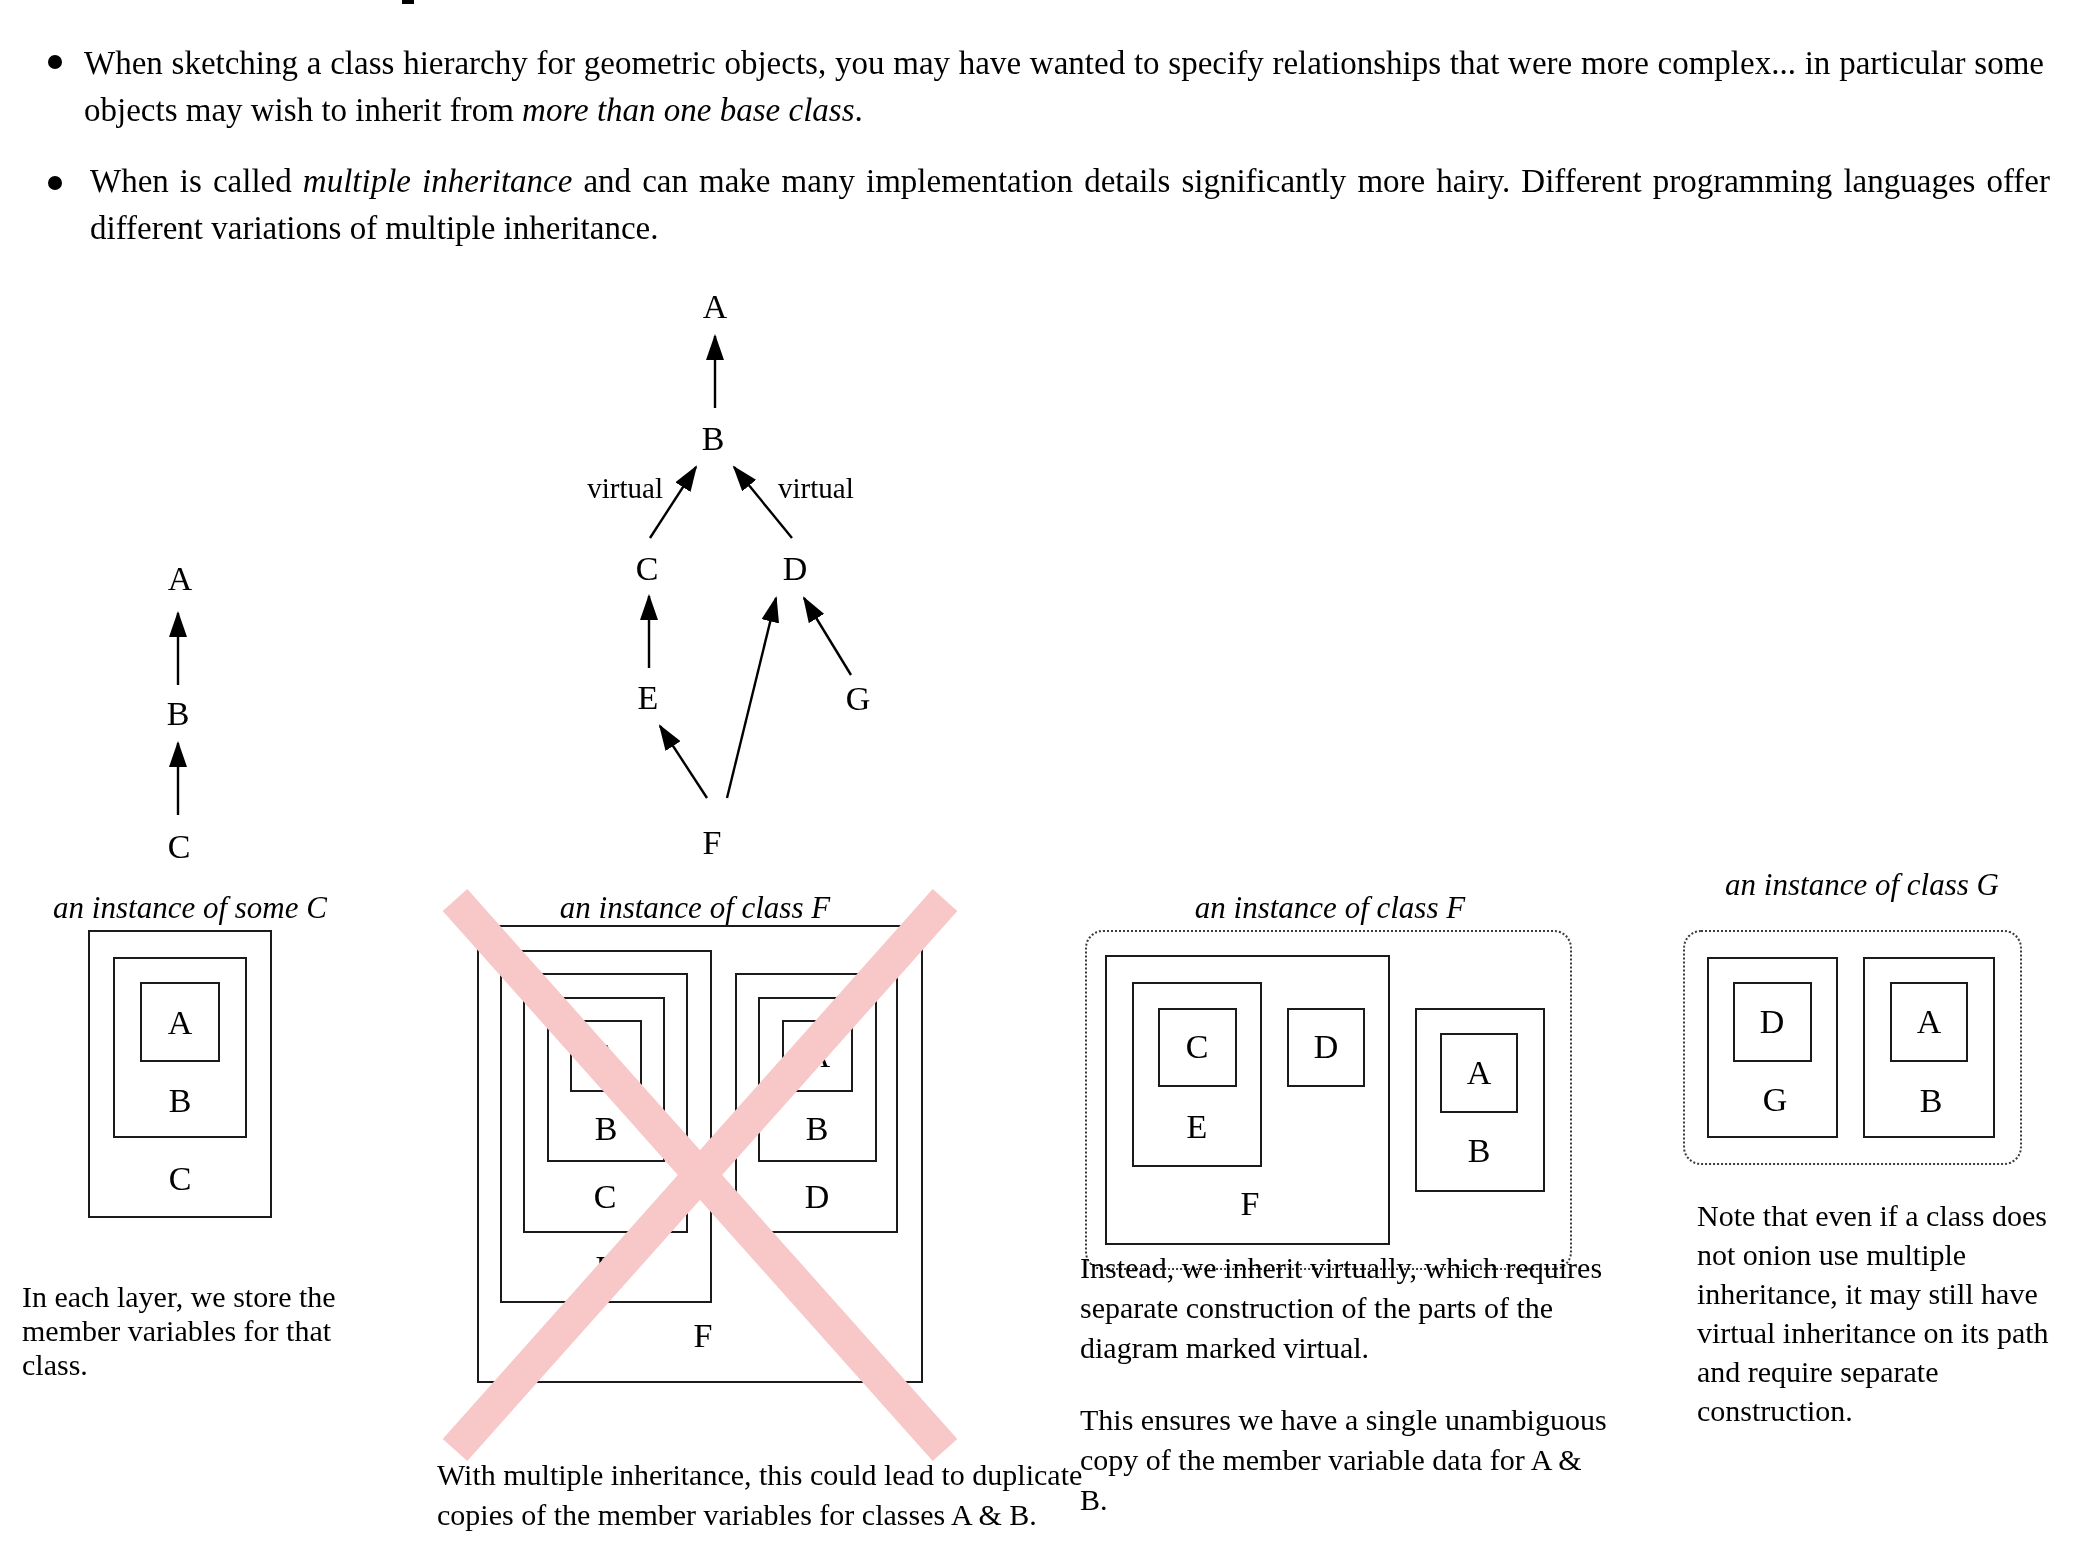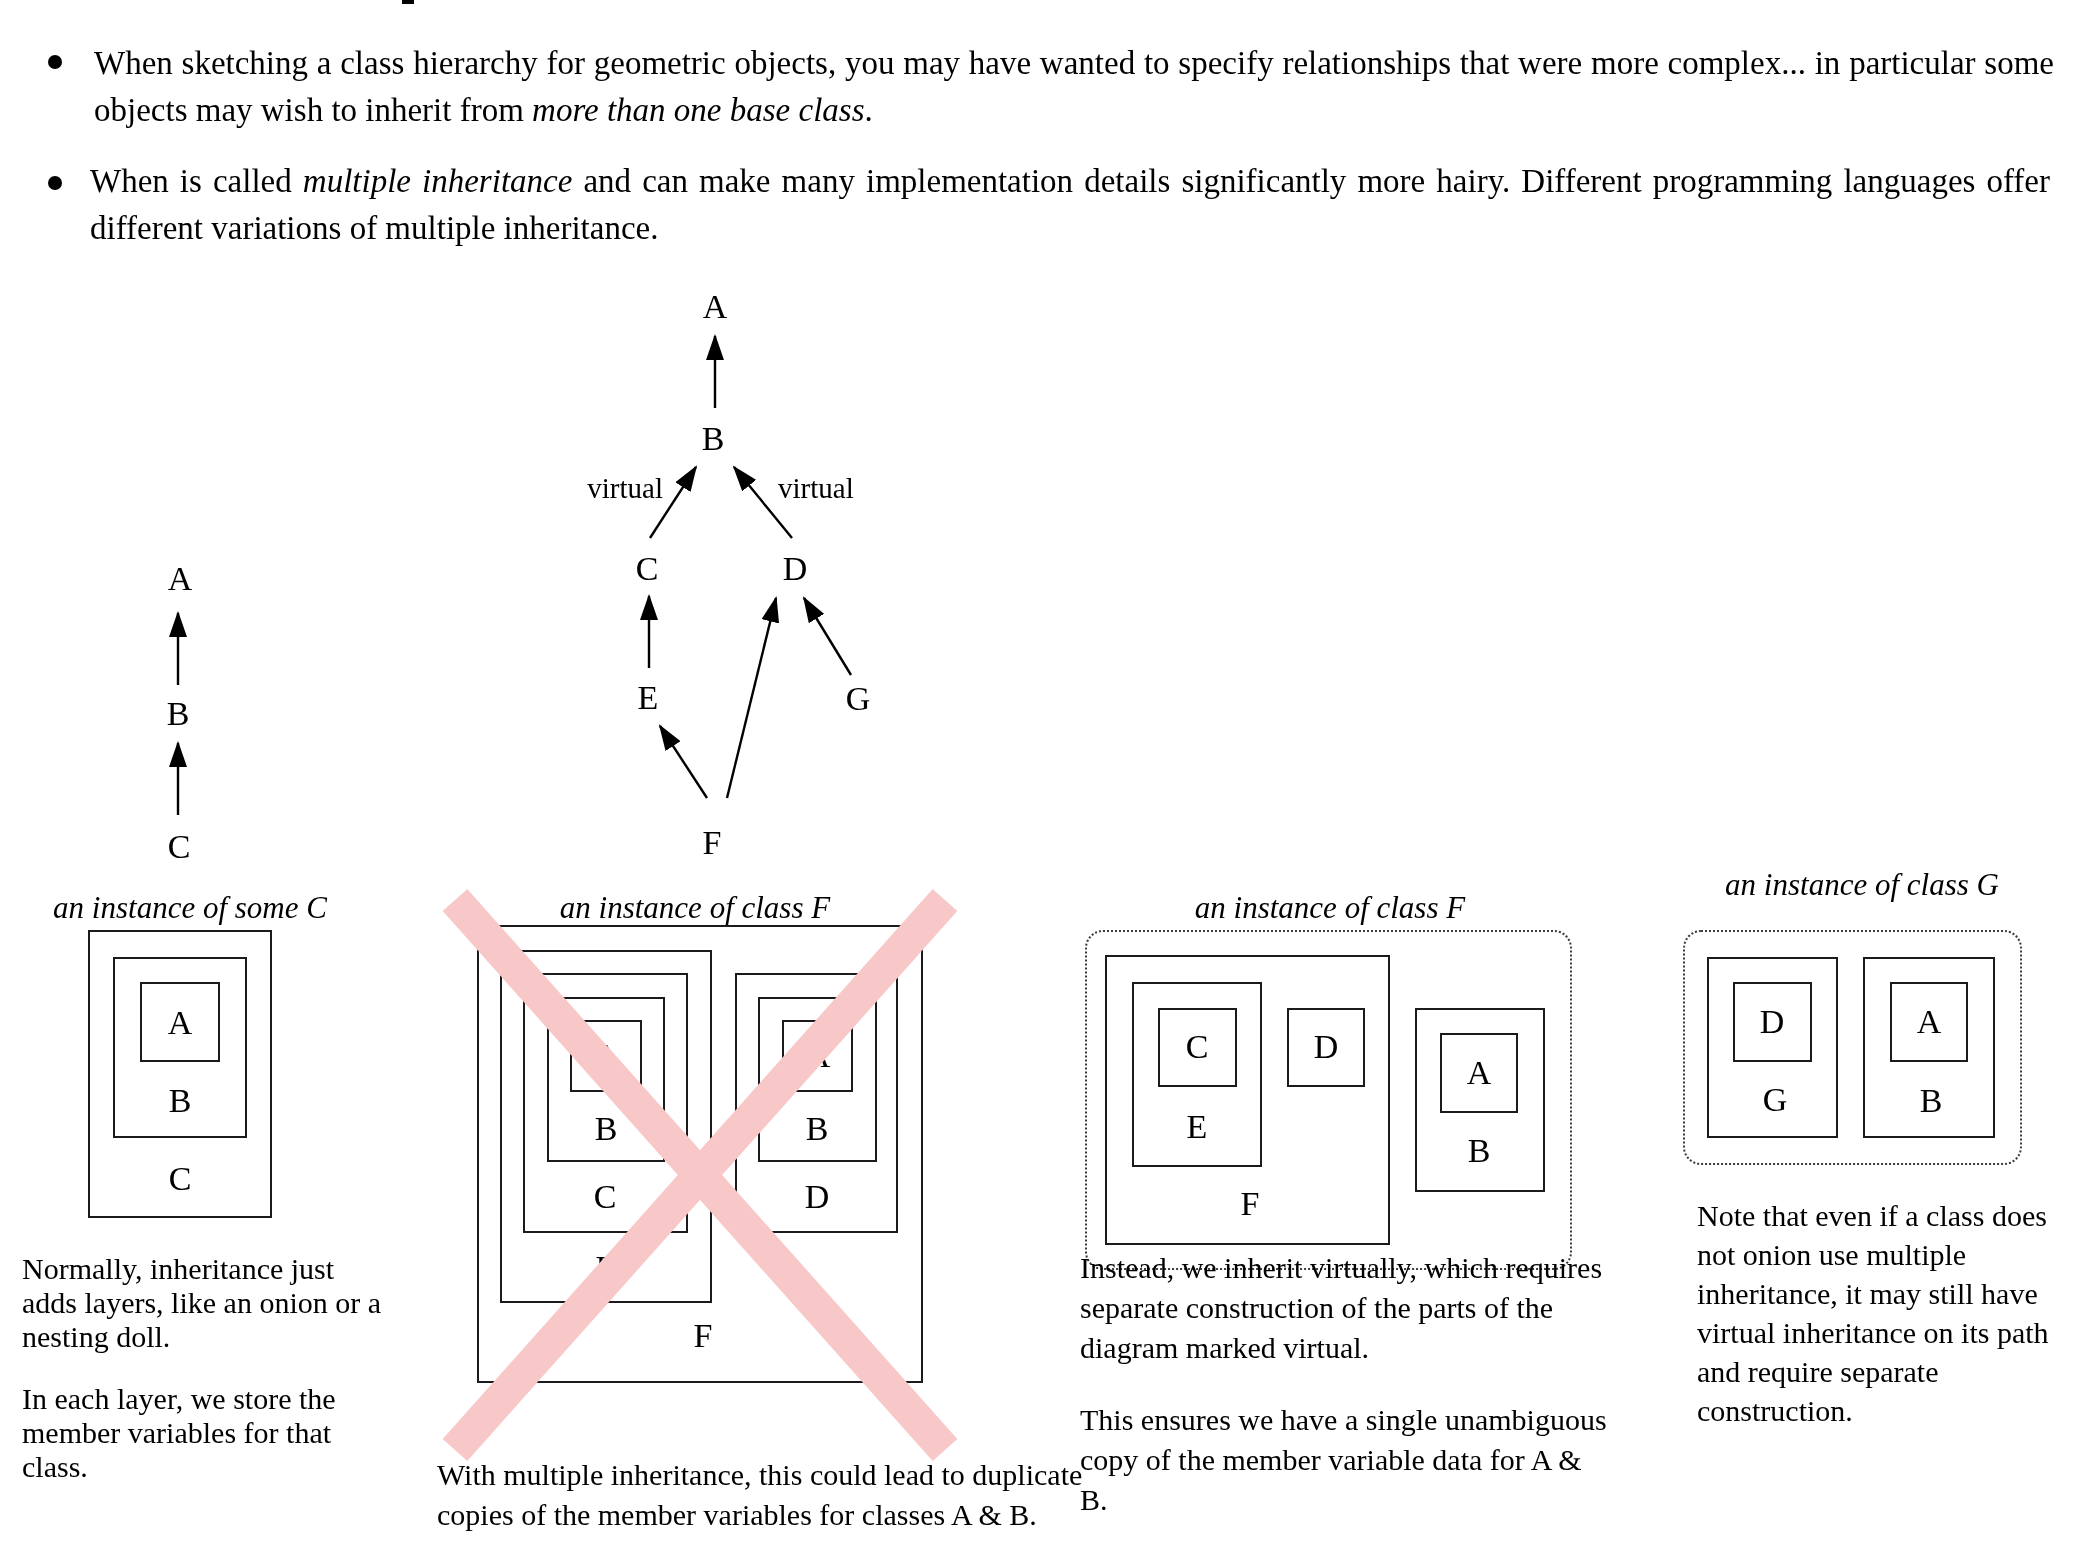--- a/index.html
+++ b/index.html
@@ -28,21 +28,21 @@
   .cls{font-size:34px;text-anchor:middle}
   .virt{font-size:29px}
   .arrow{stroke:#000;stroke-width:2.4;fill:none}
 </style>
 </head>
 <body>
 
 <div class="frag" style="left:402px;top:0;width:12px;height:4px"></div>
 
 <div class="dot" style="left:48px;top:55px"></div>
-<div class="bullet-text" style="left:94px;top:40px;width:1960px">
+<div class="bullet-text" style="left:84px;top:40px;width:1960px">
   <span>When sketching a class hierarchy for geometric objects, you may have wanted to specify relationships that were more complex... in particular some objects may wish to inherit from </span><span class="it">more than one base class</span><span>.</span>
 </div>
 
 <div class="dot" style="left:48px;top:176px"></div>
 <div class="bullet-text" style="left:90px;top:158px;width:1960px">
   <span>When is called </span><span class="it">multiple inheritance</span><span> and can make many implementation details significantly more hairy. Different programming languages offer different variations of multiple inheritance.</span>
 </div>
 
 <svg style="left:80px;top:280px" width="870" height="600" viewBox="0 0 870 600">
   <defs>
@@ -80,21 +80,20 @@
 </svg>
 
 <div class="ititle" style="left:190px;top:892px">an instance of some C</div>
 <div class="box" style="left:88px;top:930px;width:184px;height:288px"></div>
 <div class="box" style="left:113px;top:957px;width:134px;height:181px"></div>
 <div class="box" style="left:140px;top:982px;width:80px;height:80px"></div>
 <span class="lbl" style="left:180px;top:1023px">A</span>
 <span class="lbl" style="left:180px;top:1101px">B</span>
 <span class="lbl" style="left:180px;top:1179px">C</span>
 <div class="caption cap-c" style="left:22px;top:1252px">
-  <div>Normally, inheritance just adds layers, like an onion or a nesting doll.</div>
   <div class="p2">In each layer, we store the member variables for that class.</div>
 </div>
 
 <div class="ititle" style="left:695px;top:892px">an instance of class F</div>
 <div class="box" style="left:477px;top:925px;width:446px;height:458px"></div>
 <div class="box" style="left:500px;top:950px;width:212px;height:353px"></div>
 <div class="box" style="left:523px;top:973px;width:165px;height:260px"></div>
 <div class="box" style="left:547px;top:997px;width:118px;height:165px"></div>
 <div class="box" style="left:570px;top:1020px;width:72px;height:72px"></div>
 <div class="box" style="left:735px;top:973px;width:163px;height:260px"></div>

